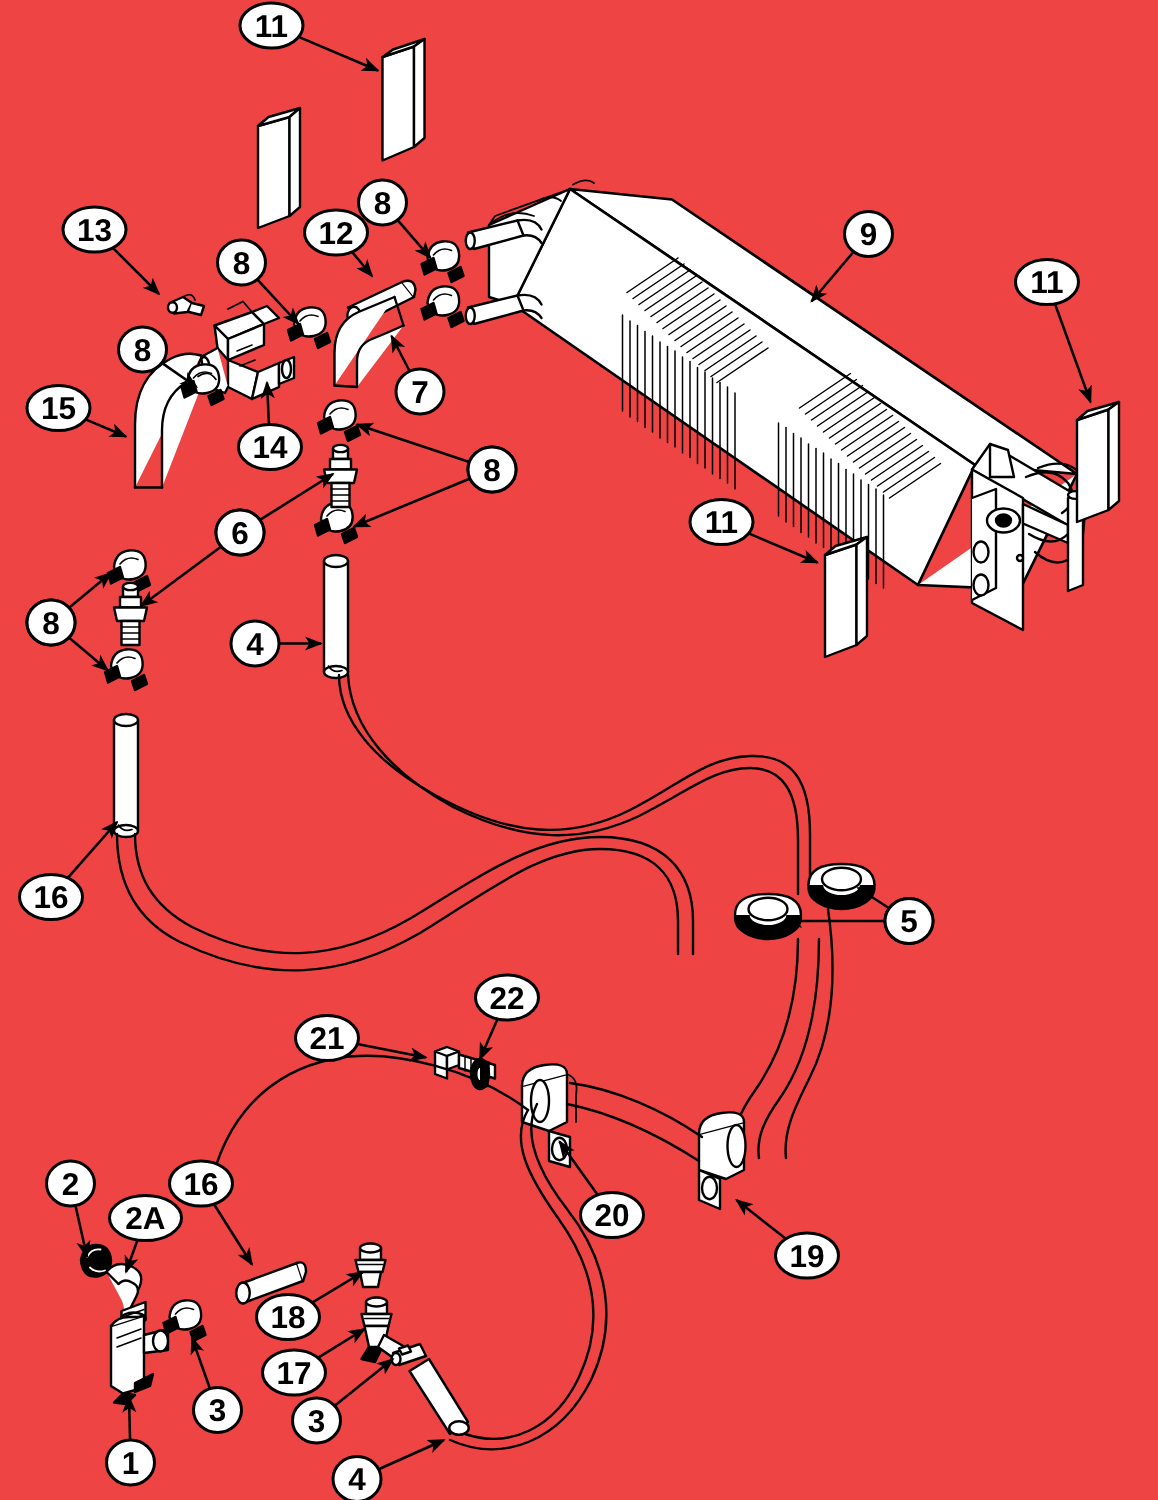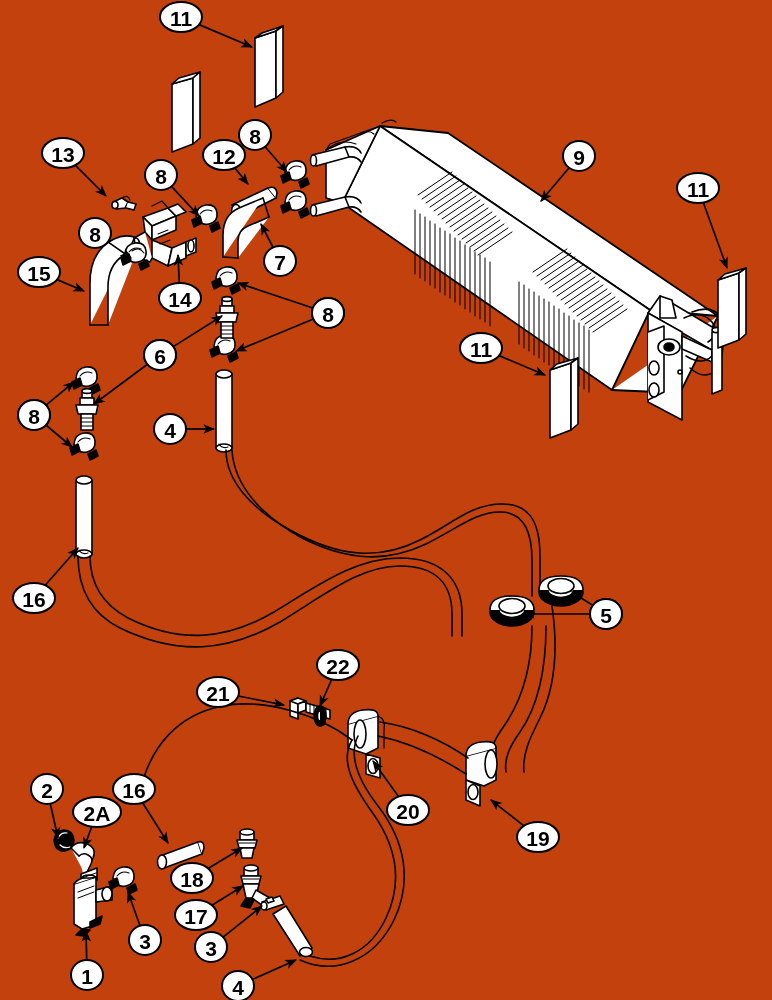--- a/index.html
+++ b/index.html
@@ -2,21 +2,21 @@
 <html><head>
 <meta charset="utf-8">
 <title>Parts Diagram</title>
 <style>
   html,body{margin:0;padding:0;background:#ffffff;}
   body{
     width:772px;height:1000px;overflow:hidden;
     font-family:"Liberation Sans", sans-serif;
     position:relative;
   }
-  #sheet{position:absolute;left:0;top:0;width:772px;height:1000px;background:#c2410c;}
+  #sheet{position:absolute;left:0;top:0;width:772px;height:1000px;background:#ef4444;}
   #sheet svg{display:block;}
   .callout-text{
     font-family:"Liberation Sans", sans-serif;
     font-weight:bold;
     font-size:21px;
     text-anchor:middle;
     dominant-baseline:central;
     fill:#000;
   }
 </style>

